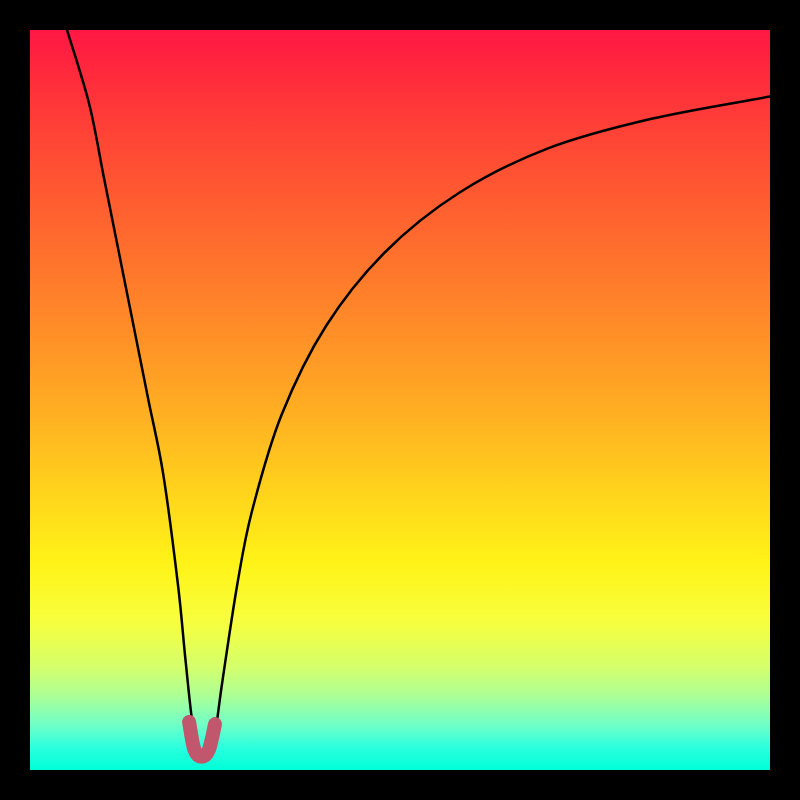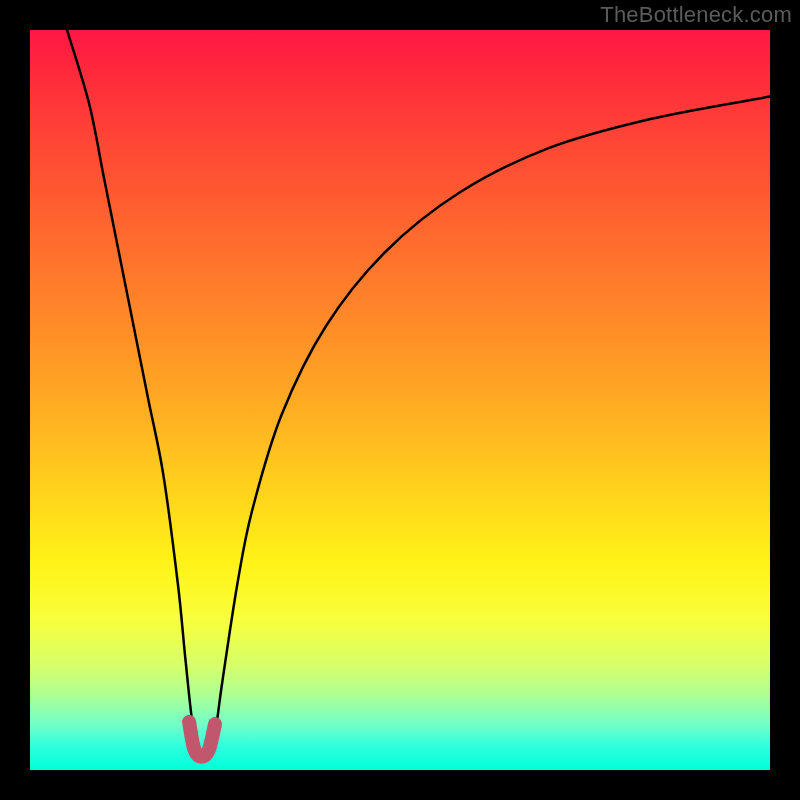--- a/index.html
+++ b/index.html
@@ -57,21 +57,20 @@
   }
   svg.curves {
     position: absolute;
     inset: 0;
   }
 </style>
 </head>
 <body>
 
 <div class="outer">
-  <span class="watermark">TheBottleneck.com</span>
 
   <div class="plot">
     <div class="bg"></div>
 
     <svg class="curves" viewBox="0 0 740 740" preserveAspectRatio="none">
       <path id="main-curve" fill="none" stroke="#000000" stroke-width="2.5" stroke-linejoin="round" stroke-linecap="round" d="M 37.00 0.00 C 40.70 12.33, 53.03 49.33, 59.20 74.00 C 65.37 98.67, 69.07 123.33, 74.00 148.00 C 78.93 172.67, 83.87 197.33, 88.80 222.00 C 93.73 246.67, 98.67 271.33, 103.60 296.00 C 108.53 320.67, 113.47 345.33, 118.40 370.00 C 123.33 394.67, 128.27 413.17, 133.20 444.00 C 138.13 474.83, 144.30 524.17, 148.00 555.00 C 151.70 585.83, 152.93 605.57, 155.40 629.00 C 157.87 652.43, 160.33 679.57, 162.80 695.60 C 165.27 711.63, 167.73 720.27, 170.20 725.20 C 172.67 730.13, 175.13 728.90, 177.60 725.20 C 180.07 721.50, 182.53 715.33, 185.00 703.00 C 187.47 690.67, 188.70 675.87, 192.40 651.20 C 196.10 626.53, 202.27 583.37, 207.20 555.00 C 212.13 526.63, 214.60 509.37, 222.00 481.00 C 229.40 452.63, 239.27 415.63, 251.60 384.80 C 263.93 353.97, 278.73 323.13, 296.00 296.00 C 313.27 268.87, 333.00 244.20, 355.20 222.00 C 377.40 199.80, 402.07 180.07, 429.20 162.80 C 456.33 145.53, 485.93 130.73, 518.00 118.40 C 550.07 106.07, 584.60 97.43, 621.60 88.80 C 658.60 80.17, 720.27 70.30, 740.00 66.60"></path>
       <path id="highlight-curve" fill="none" stroke="#c1576c" stroke-width="14" stroke-linejoin="round" stroke-linecap="round" d="M 159.10 691.90 C 159.96 696.46, 162.18 713.48, 164.28 719.28 C 166.38 725.08, 169.21 726.68, 171.68 726.68 C 174.15 726.68, 176.86 724.71, 179.08 719.28 C 181.30 713.85, 184.01 698.31, 185.00 694.12"></path>
     </svg>
   </div>
 </div>

